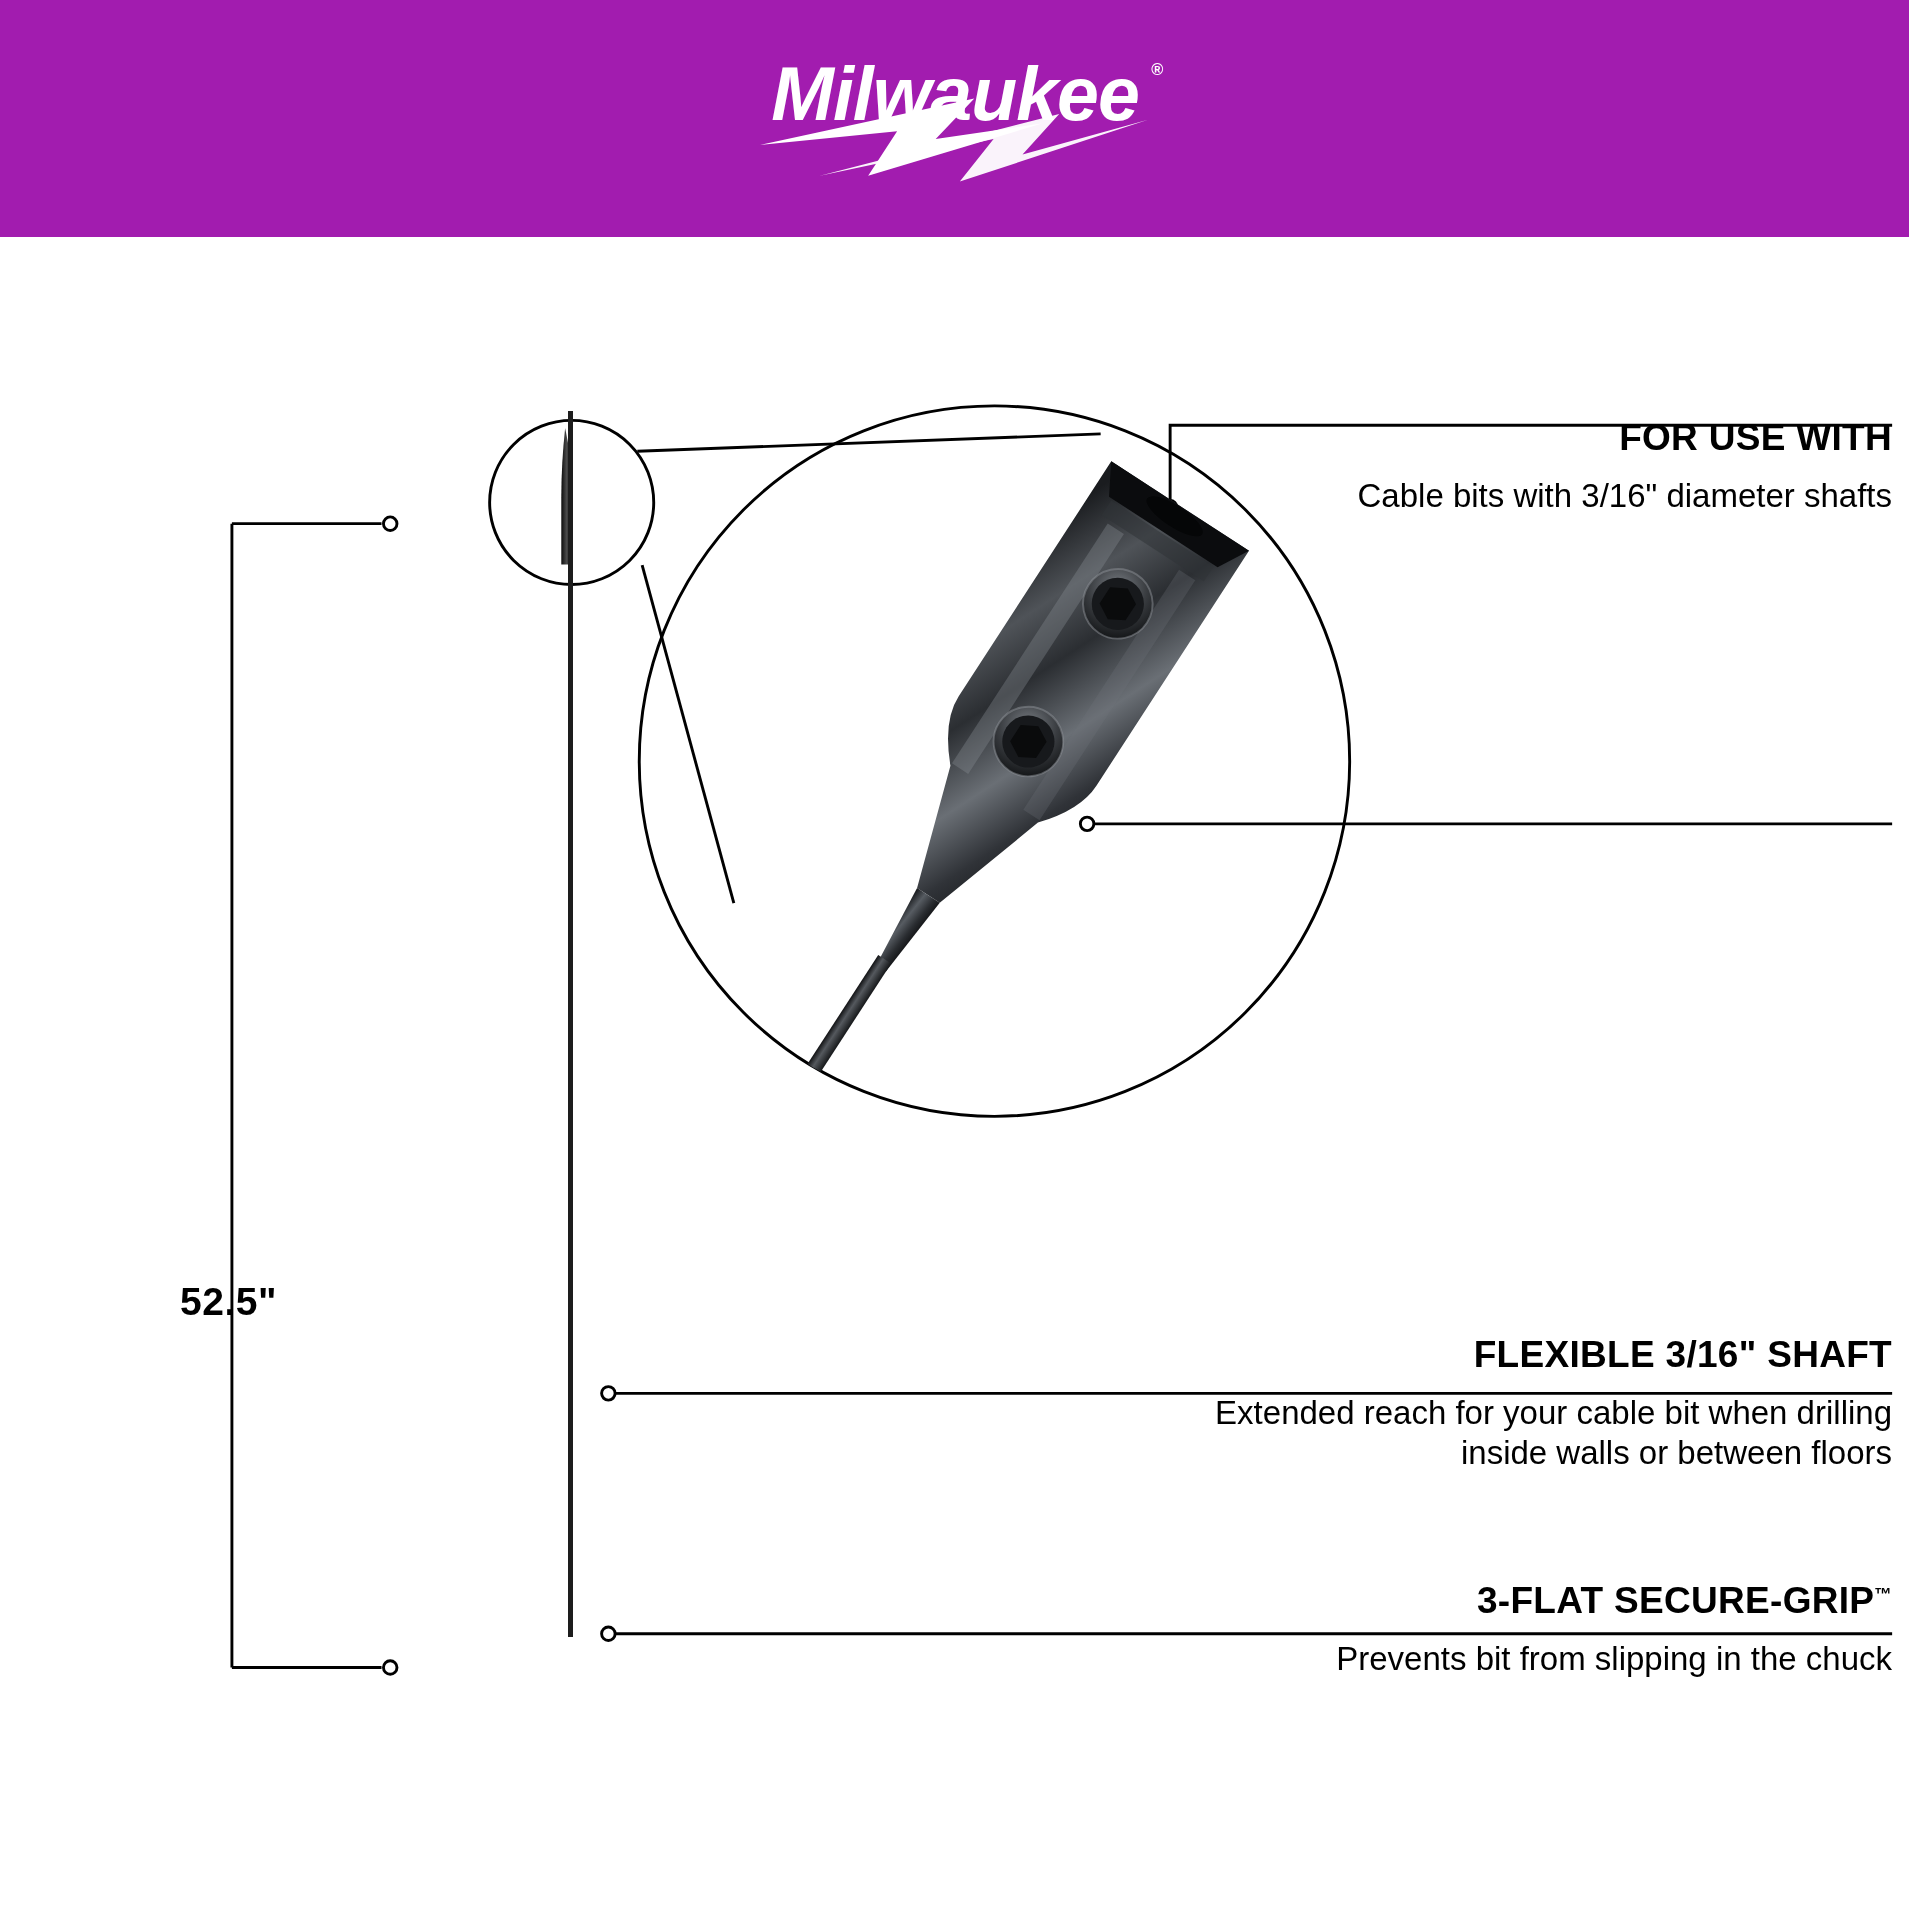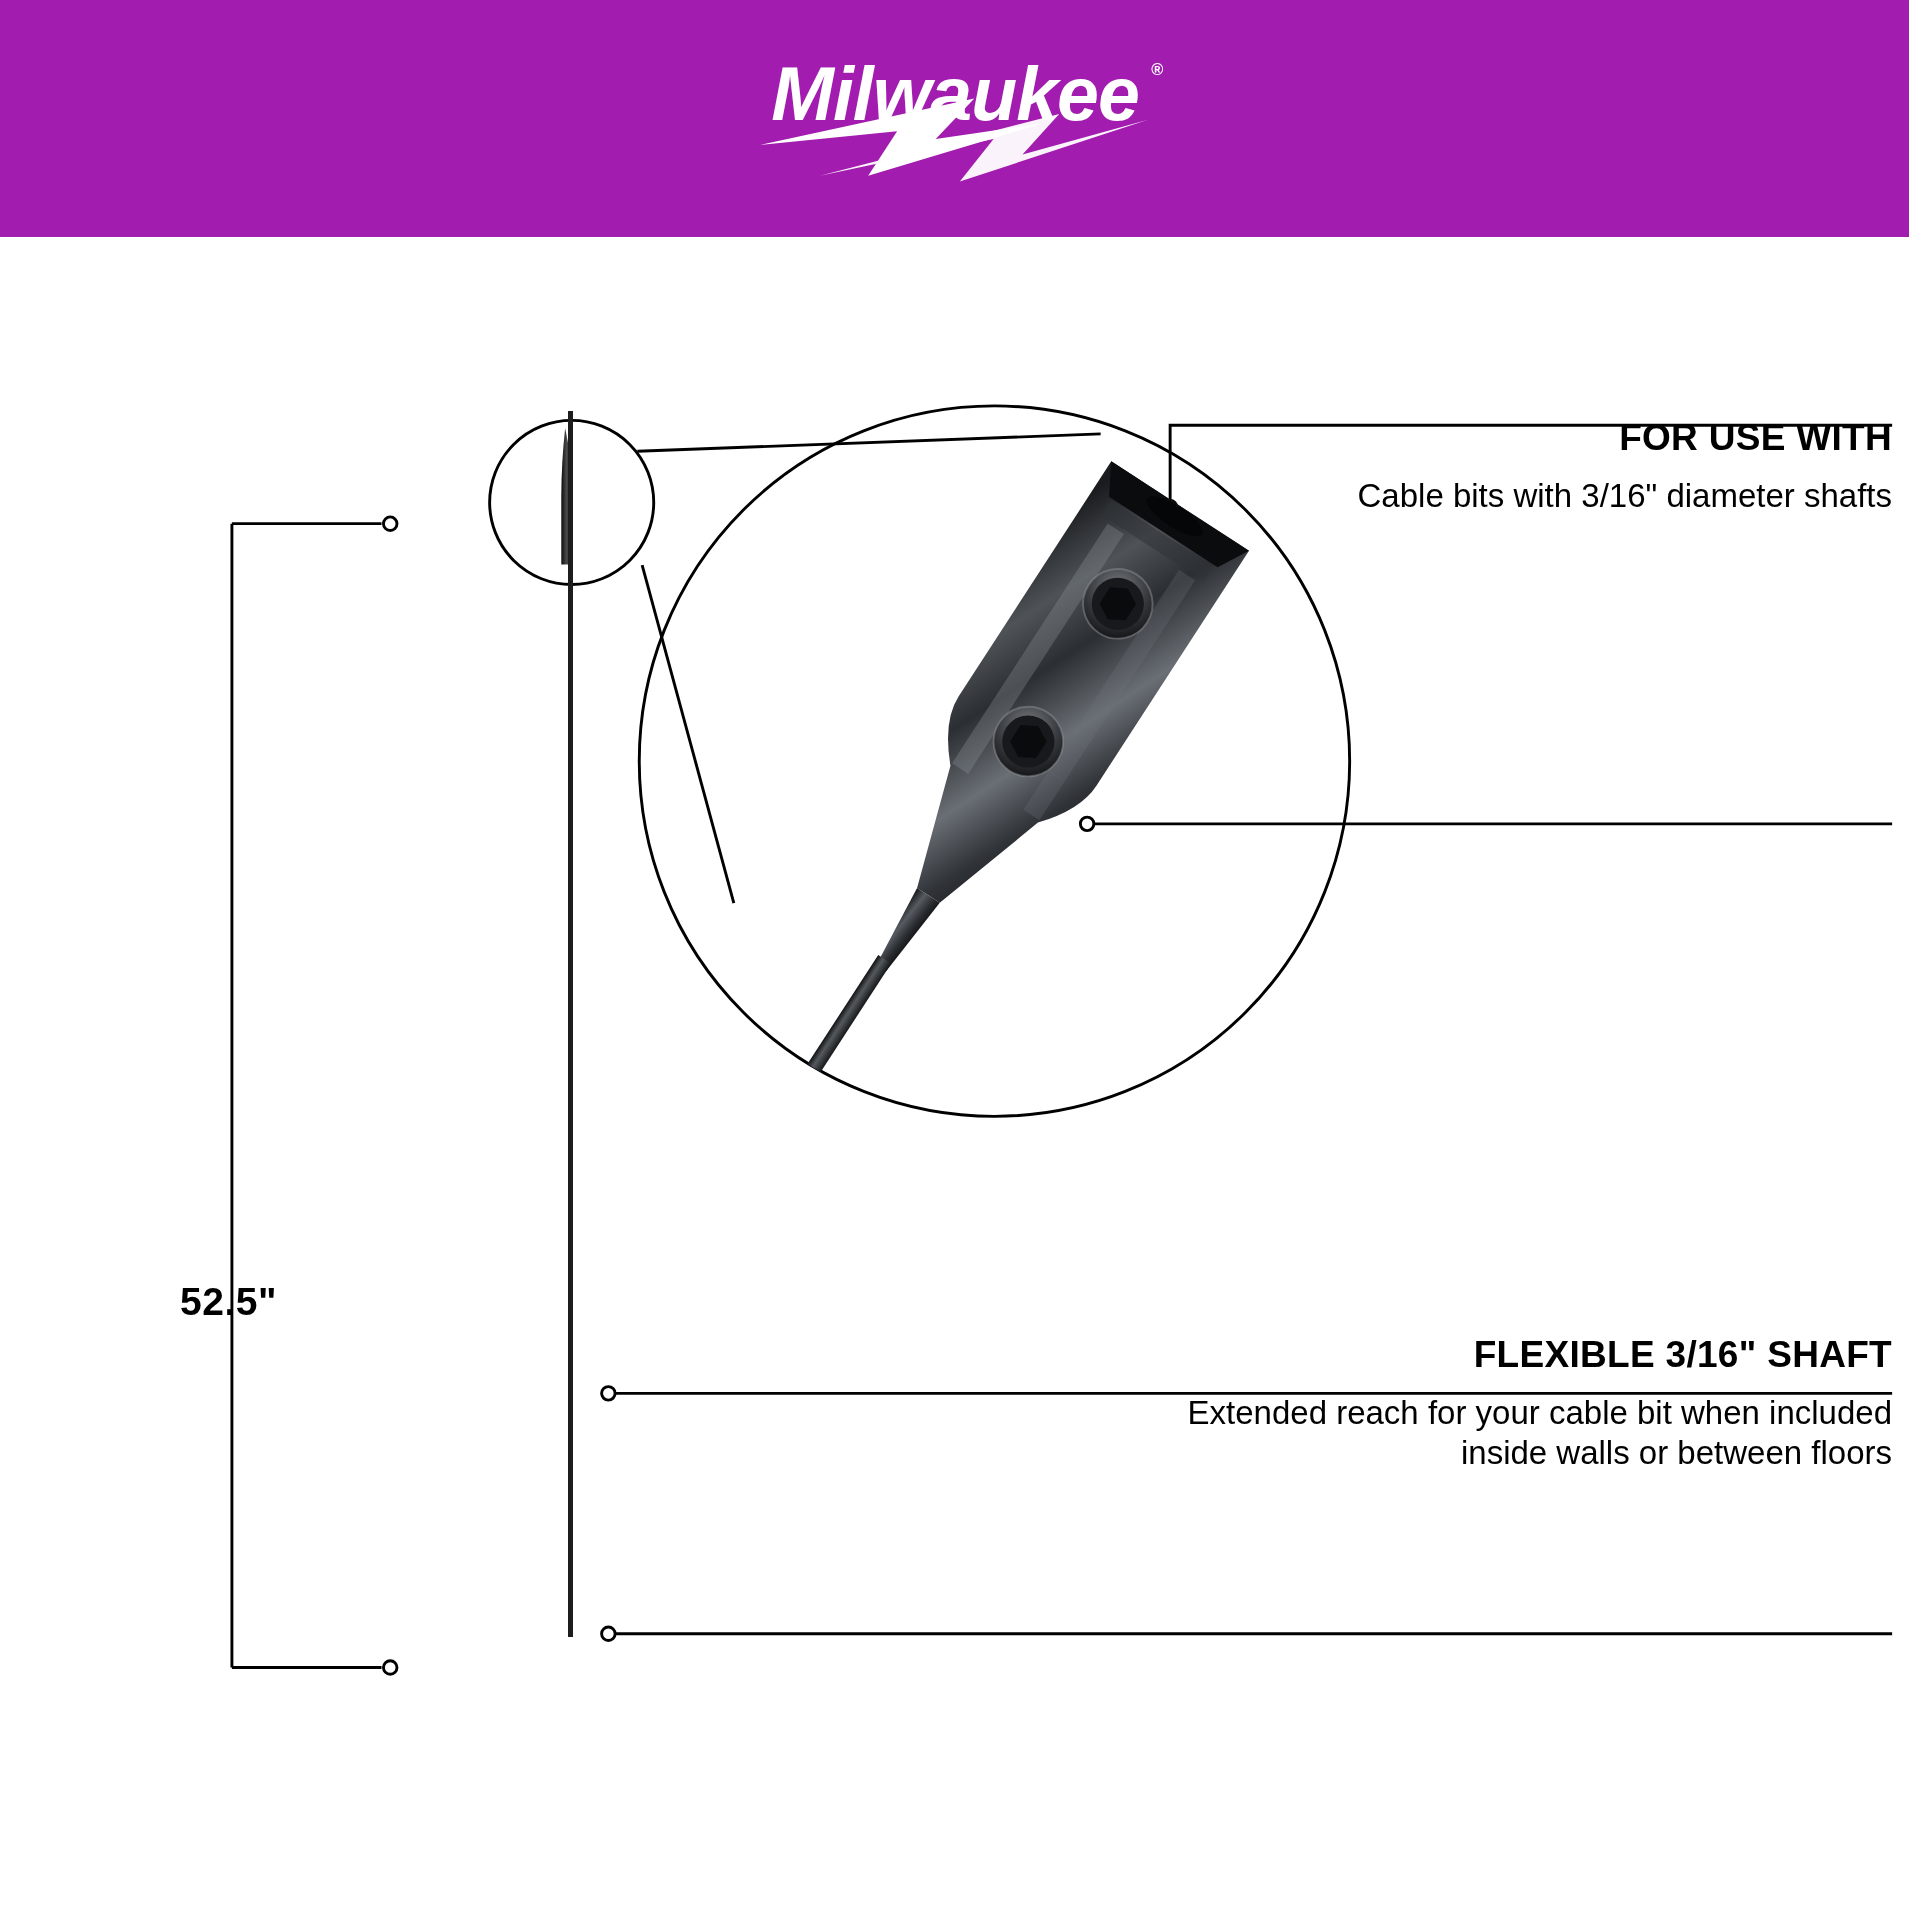--- a/index.html
+++ b/index.html
@@ -262,18 +262,22 @@
   <div class="dim-label">52.5"</div>
 
   <div class="callout" id="callout-use-with">
     <div class="c-title">FOR USE WITH</div>
     <div class="c-body">Cable bits with 3/16" diameter shafts</div>
   </div>
 
 
   <div class="callout" id="callout-flex-shaft">
     <div class="c-title">FLEXIBLE 3/16" SHAFT</div>
-    <div class="c-body">Extended reach for your cable bit when included inside walls or between floors</div>
-  </div>
-
+    <div class="c-body">Extended reach for your cable bit when drilling inside walls or between floors</div>
+  </div>
+
+  <div class="callout" id="callout-secure-grip">
+    <div class="c-title"><span>3-FLAT SECURE-GRIP</span><span class="tm">™</span></div>
+    <div class="c-body">Prevents bit from slipping in the chuck</div>
+  </div>
 
 </div>
 
 
 </body></html>

